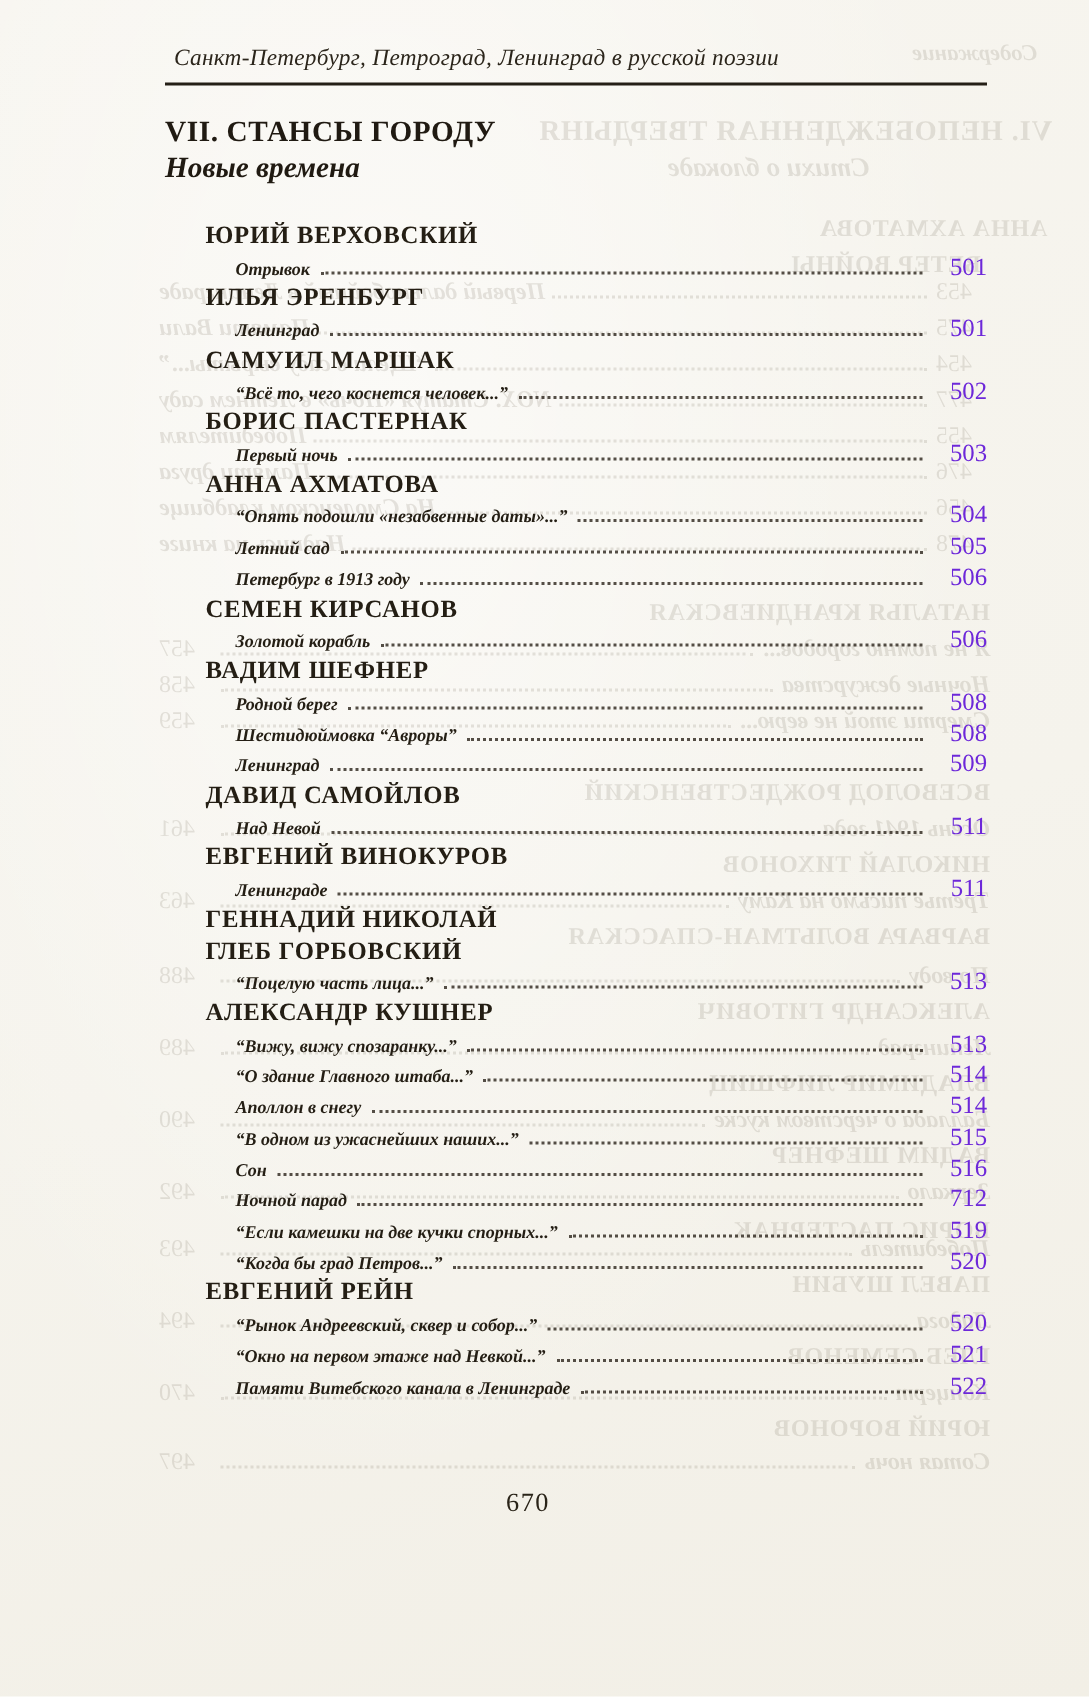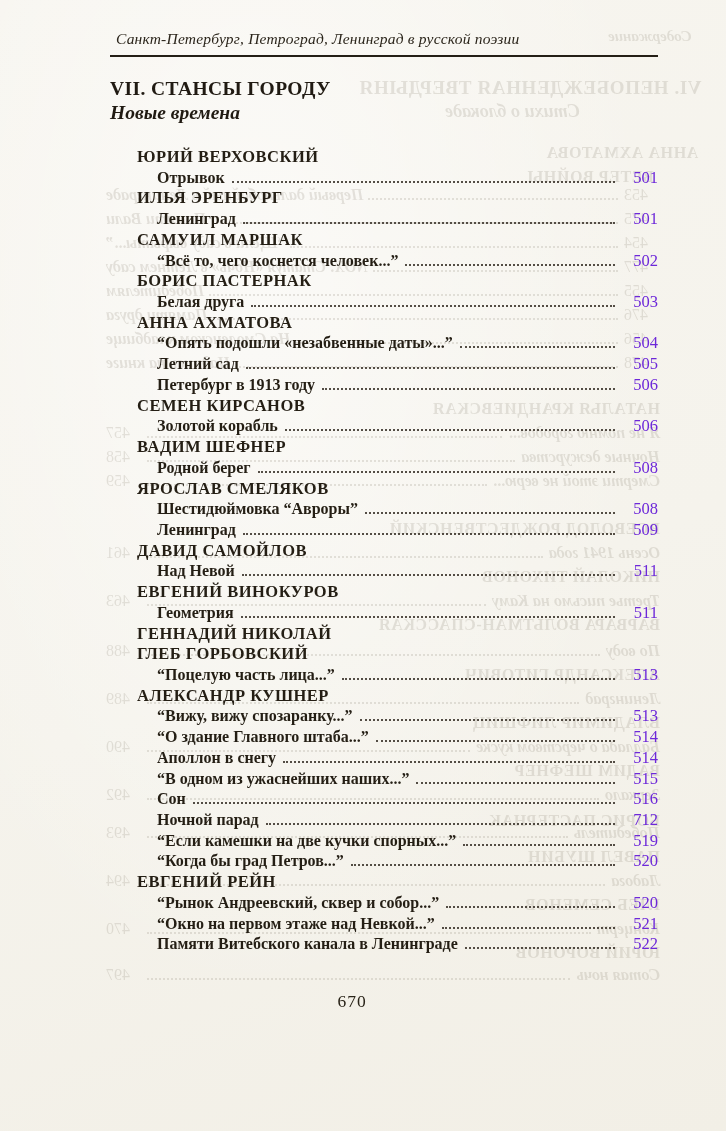--- a/index.html
+++ b/index.html
@@ -40,21 +40,21 @@
   }
   .sec-sub{
     position:absolute;left:110px;top:102px;
     font-size:19.5px;font-weight:bold;font-style:italic;color:#201a12;
   }
 
   .toc{position:absolute;left:110px;top:147px;width:548px;}
   .row{display:flex;align-items:baseline;height:20.72px;white-space:nowrap;}
   .row .author-text{font-weight:bold;font-size:16.5px;letter-spacing:.5px;color:#241e14;margin-left:27px;}
   .row.item{padding-left:47px;}
-  .row .item-title{font-weight:bold;font-size:16px;color:#241e14;}
+  .row .item-title{font-weight:bold;font-style:italic;font-size:12px;color:#241e14;}
   .row .leader{flex:1;border-bottom:2px dotted rgba(42,35,26,.8);margin:0 5px 3px 7px;min-width:12px;}
   .row .pagenum{width:38px;text-align:right;font-size:16.5px;color:#6d28d9;font-family:Liberation Serif, serif;}
 
   .folio{
     position:absolute;left:0;top:991px;width:704px;text-align:center;
     font-size:17.5px;color:#2a2419;letter-spacing:1px;
   }
 </style>
 </head>
 <body>
@@ -235,21 +235,21 @@
       </div>
       <div class="row item">
         <span class="item-title">“Всё то, чего коснется человек...”</span>
         <span class="leader"></span>
         <span class="pagenum">502</span>
       </div>
       <div class="row author">
         <span class="author-text">БОРИС ПАСТЕРНАК</span>
       </div>
       <div class="row item">
-        <span class="item-title">Белая друга</span>
+        <span class="item-title">Первый ночь</span>
         <span class="leader"></span>
         <span class="pagenum">503</span>
       </div>
       <div class="row author">
         <span class="author-text">АННА АХМАТОВА</span>
       </div>
       <div class="row item">
         <span class="item-title">“Опять подошли «незабвенные даты»...”</span>
         <span class="leader"></span>
         <span class="pagenum">504</span>
@@ -273,23 +273,20 @@
         <span class="pagenum">506</span>
       </div>
       <div class="row author">
         <span class="author-text">ВАДИМ ШЕФНЕР</span>
       </div>
       <div class="row item">
         <span class="item-title">Родной берег</span>
         <span class="leader"></span>
         <span class="pagenum">508</span>
       </div>
-      <div class="row author">
-        <span class="author-text">ЯРОСЛАВ СМЕЛЯКОВ</span>
-      </div>
       <div class="row item">
         <span class="item-title">Шестидюймовка “Авроры”</span>
         <span class="leader"></span>
         <span class="pagenum">508</span>
       </div>
       <div class="row item">
         <span class="item-title">Ленинград</span>
         <span class="leader"></span>
         <span class="pagenum">509</span>
       </div>
@@ -298,21 +295,21 @@
       </div>
       <div class="row item">
         <span class="item-title">Над Невой</span>
         <span class="leader"></span>
         <span class="pagenum">511</span>
       </div>
       <div class="row author">
         <span class="author-text">ЕВГЕНИЙ ВИНОКУРОВ</span>
       </div>
       <div class="row item">
-        <span class="item-title">Геометрия</span>
+        <span class="item-title">Ленинграде</span>
         <span class="leader"></span>
         <span class="pagenum">511</span>
       </div>
       <div class="row author">
         <span class="author-text">ГЕННАДИЙ НИКОЛАЙ</span>
       </div>
       <div class="row author">
         <span class="author-text">ГЛЕБ ГОРБОВСКИЙ</span>
       </div>
       <div class="row item">

